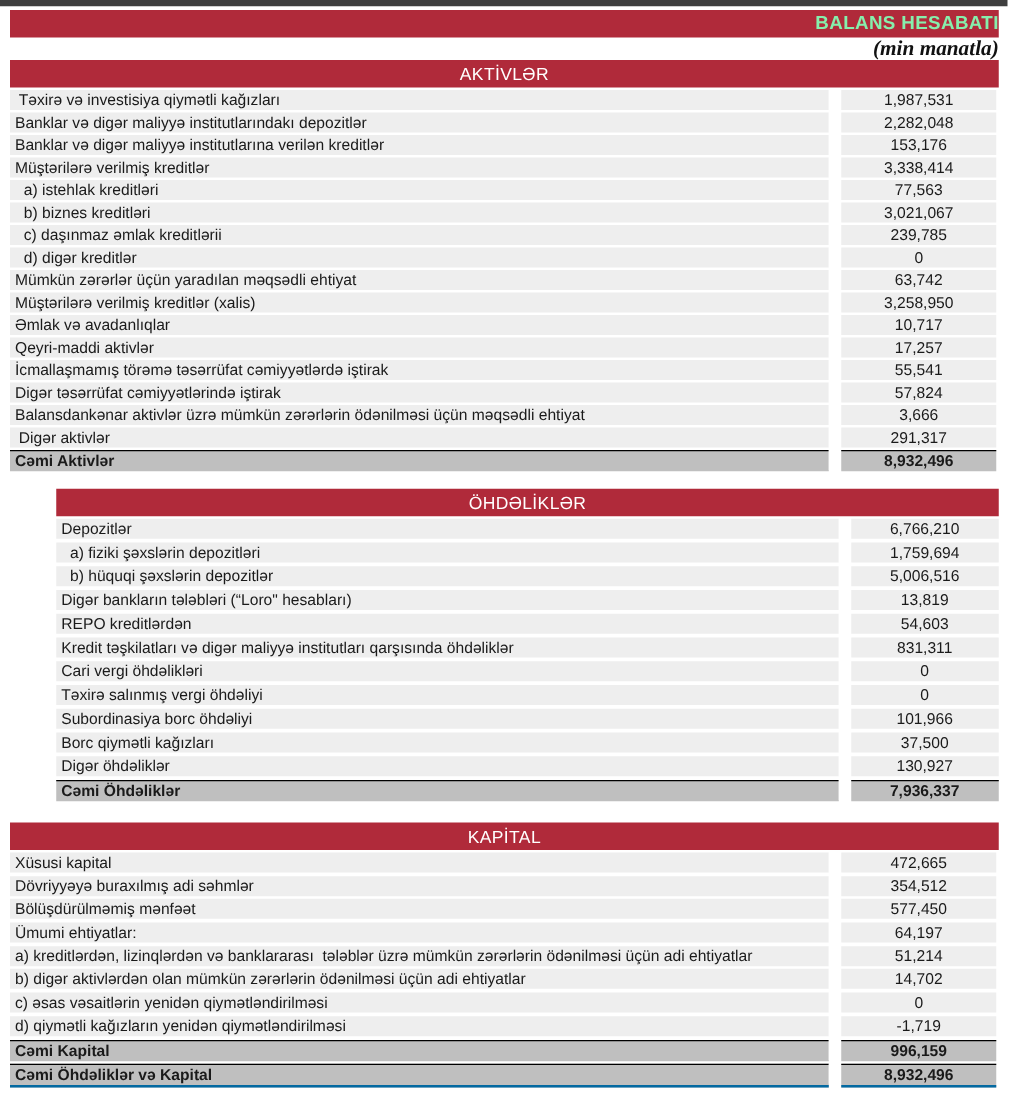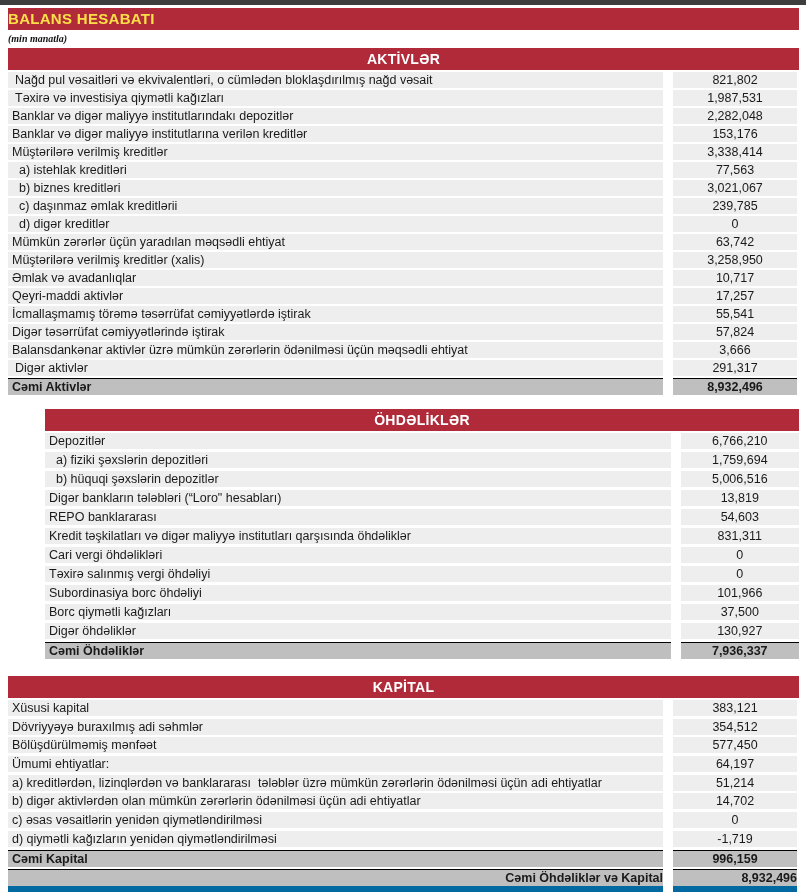--- a/index.html
+++ b/index.html
@@ -6,32 +6,32 @@
   body{
     width:811px;height:893px;overflow:hidden;
     font-family:"Liberation Sans",sans-serif;
     color:#1a1a1a;
     -webkit-font-smoothing:antialiased;
   }
   .topbar{width:806px;height:5px;background:var(--topbar,#3e3e3e);}
   .sheet{padding-left:8px;width:791px;}
   .title-bar{
     margin-top:3px;height:22px;line-height:22px;
-    background:var(--accent,#b02a3a);color:#fde047;
-    font-weight:bold;font-size:15px;text-align:left;letter-spacing:.3px;
+    background:var(--accent,#b02a3a);color:#86efac;
+    font-weight:bold;font-size:15px;text-align:right;letter-spacing:.3px;
   }
   .unit-note{
     margin-top:2px;height:14px;line-height:14px;
     font-family:"Liberation Serif",serif;font-style:italic;font-weight:bold;
-    font-size:10px;color:#111111;
+    font-size:17px;text-align:right;color:#111111;
   }
   .section-header{
     margin-top:2px;height:22px;line-height:22px;margin-bottom:2px;
     background:var(--accent,#b02a3a);color:#ffffff;
-    font-weight:bold;font-size:14px;text-align:center;letter-spacing:.3px;
+    font-weight:normal;font-size:14px;text-align:center;letter-spacing:.3px;
   }
   .section{margin-bottom:0;}
   .sec-gap1{margin-top:14px;padding-left:37px;}
   .sec-gap2{margin-top:17px;}
   .row{display:flex;margin-bottom:2px;}
   .section.s1 .row{margin-bottom:3px;}
   .section.s2 .row{margin-bottom:2.7px;}
   .cell-label{
     width:651px;height:16px;line-height:16px;
     background:var(--rowbg,#eeeeee);
@@ -44,41 +44,35 @@
   .cell-value{
     width:124px;height:16px;line-height:16px;
     background:var(--rowbg,#eeeeee);
     font-size:12.5px;text-align:center;
   }
   .row.total .cell-label,.row.total .cell-value{
     background:var(--totalbg,#bfbfbf);
     font-weight:bold;border-top:1px solid #000000;height:16px;
   }
   .row.total.final .cell-label,.row.total.final .cell-value{
-    border-bottom:6px solid #0369a1;
-    text-align:right;
+    border-bottom:2px solid #0369a1;
   }
 </style>
 </head>
 <body>
 
 <div class="topbar"></div>
 
 <div class="sheet">
   <div class="title-bar">BALANS HESABATI</div>
   <div class="unit-note">(min manatla)</div>
   <div id="sections">
       <div class="section s0">
         <div class="section-header">AKTİVLƏR</div>
         <div class="row">
-          <div class="cell-label ind1">Nağd pul vəsaitləri və ekvivalentləri, o cümlədən bloklaşdırılmış nağd vəsait</div>
-          <div class="gutter"></div>
-          <div class="cell-value">821,802</div>
-        </div>
-        <div class="row">
           <div class="cell-label ind1">Təxirə və investisiya qiymətli kağızları</div>
           <div class="gutter"></div>
           <div class="cell-value">1,987,531</div>
         </div>
         <div class="row">
           <div class="cell-label">Banklar və digər maliyyə institutlarındakı depozitlər</div>
           <div class="gutter"></div>
           <div class="cell-value">2,282,048</div>
         </div>
         <div class="row">
@@ -173,21 +167,21 @@
           <div class="cell-label ind2">b) hüquqi şəxslərin depozitlər</div>
           <div class="gutter"></div>
           <div class="cell-value">5,006,516</div>
         </div>
         <div class="row">
           <div class="cell-label">Digər bankların tələbləri (“Loro" hesabları)</div>
           <div class="gutter"></div>
           <div class="cell-value">13,819</div>
         </div>
         <div class="row">
-          <div class="cell-label">REPO banklararası</div>
+          <div class="cell-label">REPO kreditlərdən</div>
           <div class="gutter"></div>
           <div class="cell-value">54,603</div>
         </div>
         <div class="row">
           <div class="cell-label">Kredit təşkilatları və digər maliyyə institutları qarşısında öhdəliklər</div>
           <div class="gutter"></div>
           <div class="cell-value">831,311</div>
         </div>
         <div class="row">
           <div class="cell-label">Cari vergi öhdəlikləri</div>
@@ -218,21 +212,21 @@
           <div class="cell-label">Cəmi Öhdəliklər</div>
           <div class="gutter"></div>
           <div class="cell-value">7,936,337</div>
         </div>
       </div>
       <div class="section s2 sec-gap2">
         <div class="section-header">KAPİTAL</div>
         <div class="row">
           <div class="cell-label">Xüsusi kapital</div>
           <div class="gutter"></div>
-          <div class="cell-value">383,121</div>
+          <div class="cell-value">472,665</div>
         </div>
         <div class="row">
           <div class="cell-label">Dövriyyəyə buraxılmış adi səhmlər</div>
           <div class="gutter"></div>
           <div class="cell-value">354,512</div>
         </div>
         <div class="row">
           <div class="cell-label">Bölüşdürülməmiş mənfəət</div>
           <div class="gutter"></div>
           <div class="cell-value">577,450</div>

